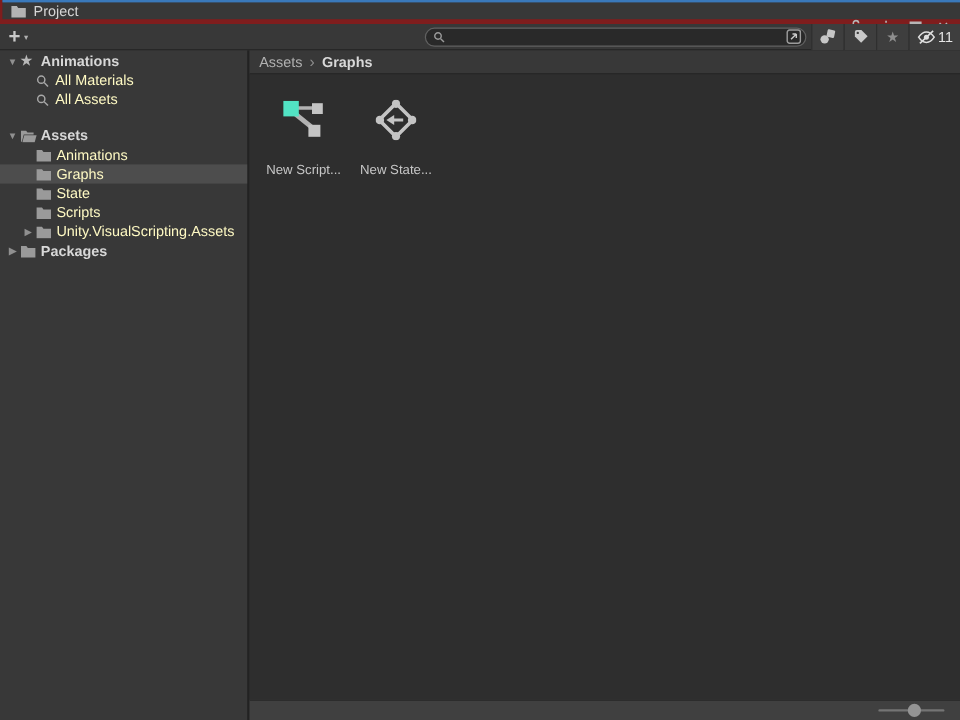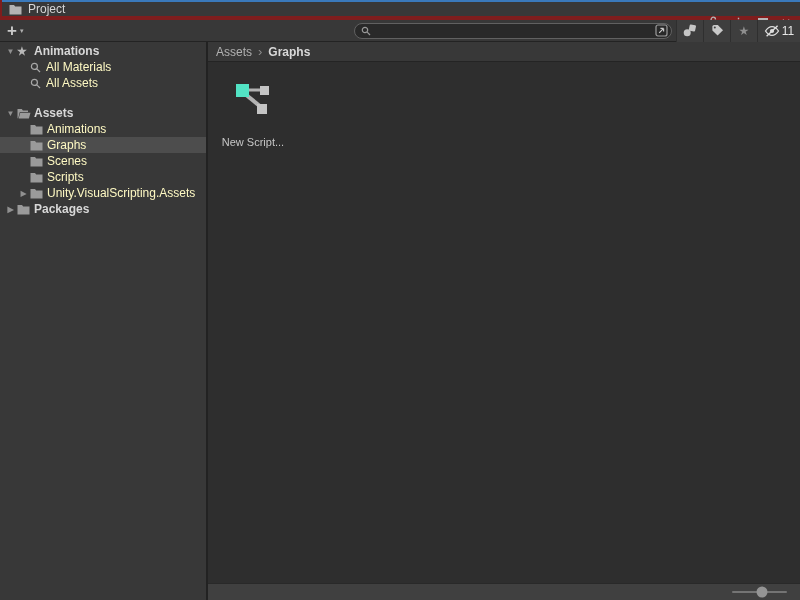--- a/index.html
+++ b/index.html
@@ -209,21 +209,21 @@
             </svg>
         </span>
         <span class="label">Graphs</span>
       </div>
       <div class="row asset-child">
         <span class="tree-icon">
           <svg width="13" height="11" viewBox="0 0 13 11">
               <path d="M0.5 1 H5 L6.2 2.6 H12.5 V10.5 H0.5 Z" fill="#9a9a9a"></path>
             </svg>
         </span>
-        <span class="label">Scenes</span>
+        <span class="label">State</span>
       </div>
       <div class="row asset-child">
         <span class="tree-icon">
           <svg width="13" height="11" viewBox="0 0 13 11">
               <path d="M0.5 1 H5 L6.2 2.6 H12.5 V10.5 H0.5 Z" fill="#9a9a9a"></path>
             </svg>
         </span>
         <span class="label">Scripts</span>
       </div>
       <div class="row deep-child">
@@ -260,20 +260,34 @@
             <svg width="34" height="32" viewBox="0 0 34 32">
               <line x1="10" y1="6" x2="27" y2="6" stroke="#b2b2b2" stroke-width="3"></line>
               <line x1="9" y1="10" x2="25" y2="23" stroke="#b2b2b2" stroke-width="4"></line>
               <rect x="0" y="0" width="13" height="13" fill="#52e3c4"></rect>
               <rect x="24" y="2" width="9" height="9" fill="#c4c4c4"></rect>
               <rect x="21" y="20" width="10" height="10" fill="#c4c4c4"></rect>
             </svg>
           </div>
           <div class="cell-label">New Script...</div>
         </div>
+        <div class="cell">
+          <div class="icon-box">
+            <svg width="34" height="34" viewBox="0 0 34 34">
+              <path d="M17 3 L31 17 L17 31 L3 17 Z" fill="none" stroke="#c4c4c4" stroke-width="3"></path>
+              <circle cx="3.5" cy="17" r="3.6" fill="#c4c4c4"></circle>
+              <circle cx="30.5" cy="17" r="3.6" fill="#c4c4c4"></circle>
+              <circle cx="17" cy="3.5" r="3.4" fill="#c4c4c4"></circle>
+              <circle cx="17" cy="30.5" r="3.4" fill="#c4c4c4"></circle>
+              <line x1="23" y1="17" x2="14" y2="17" stroke="#c4c4c4" stroke-width="2.6"></line>
+              <polygon points="9,17 15.5,12.8 15.5,21.2" fill="#c4c4c4"></polygon>
+            </svg>
+          </div>
+          <div class="cell-label">New State...</div>
+        </div>
       </div>
 
       <div class="footer">
         <div class="slider">
           <div class="slider-handle" style="left: 55%;"></div>
         </div>
       </div>
     </div>
 
   </div>

